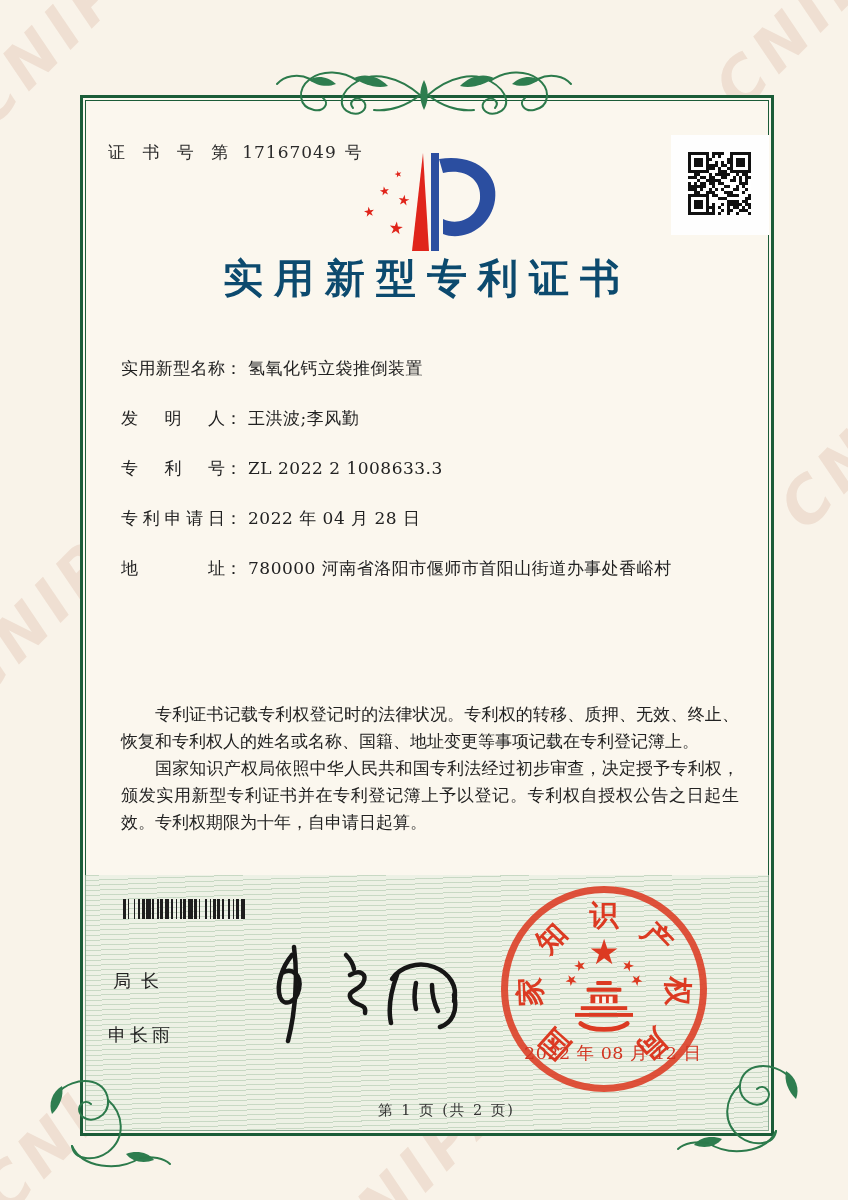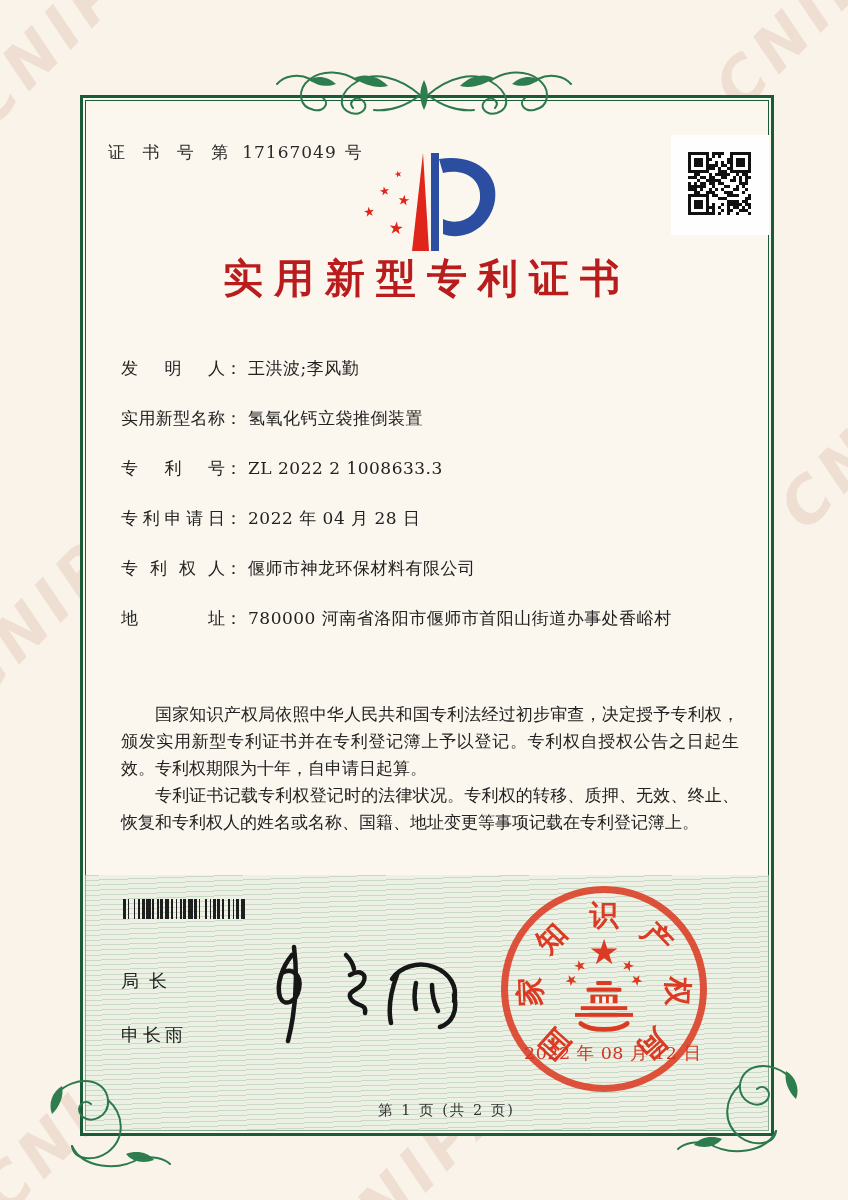--- a/index.html
+++ b/index.html
@@ -47,21 +47,21 @@
   .orn-br{left:676px;top:1052px;width:130px;height:115px;transform:scaleX(-1);}
   
   .cert-line{position:absolute;left:22px;top:40px;font-size:17px;color:#2a2a2a;}
   .cert-line .pfx{letter-spacing:6px;}
   .cert-line .num{margin:0 8px;letter-spacing:1px;}
   .logo{position:absolute;left:264px;top:46px;width:150px;height:108px;}
   .qr-patch{position:absolute;left:585px;top:34px;width:98px;height:100px;background:#fefefe;}
   .qr{position:absolute;left:17px;top:17px;width:63px;height:63px;}
   .doc-title{
     position:absolute;left:0;right:0;top:150px;text-align:center;
-    font-size:40px;font-weight:bold;letter-spacing:11px;color:#b91c1c;
+    font-size:40px;font-weight:bold;letter-spacing:11px;color:#0c4a6e;
   }
   
   .fields{position:absolute;left:35px;top:256px;width:620px;font-size:17px;}
   .field{height:50px;white-space:nowrap;position:relative;}
   .flabel{
     display:inline-block;width:104px;vertical-align:top;
     text-align:justify;text-align-last:justify;
   }
   .fvalue{margin-left:6px;letter-spacing:0.5px;}
   .grant-no{position:absolute;left:332px;top:0;}
@@ -69,21 +69,21 @@
   .bodytext{
     position:absolute;left:35px;top:600px;width:618px;
     font-size:17px;line-height:27px;text-align:justify;
   }
   .bodytext p{margin:0 0 0 0;text-indent:2em;}
   
   .barcode{position:absolute;left:37px;top:798px;width:220px;height:20px;font-size:0;}
   .barcode i{display:inline-block;height:100%;}
   .barcode i:nth-child(odd){background:#1e1e1e;}
   
-  .issuer{position:absolute;left:35px;top:868px;font-size:18px;}
+  .issuer{position:absolute;left:22px;top:868px;font-size:18px;text-align:center;}
   .issuer .role{letter-spacing:10px;}
   .issuer .name{margin-top:30px;letter-spacing:4px;}
   .sig{position:absolute;left:148px;top:840px;width:250px;height:108px;}
   
   .seal{position:absolute;left:412px;top:782px;width:212px;height:212px;mix-blend-mode:multiply;z-index:2;}
   .seal-ring{position:absolute;inset:3px;border:7px solid rgba(220,58,34,0.88);border-radius:50%;}
   .seal-char{
     position:absolute;left:50%;top:50%;width:32px;height:32px;margin:-16px 0 0 -16px;
     font-size:29px;font-weight:bold;color:#dc3a22;text-align:center;line-height:32px;
   }
@@ -299,42 +299,39 @@
             <rect x="0" y="42" width="21" height="21" fill="#111"></rect>
             <rect x="3" y="45" width="15" height="15" fill="#fff"></rect>
             <rect x="6" y="48" width="9" height="9" fill="#111"></rect>
           </svg>
       </div>
 
       <div class="doc-title">实用新型专利证书</div>
 
       <div class="fields">
         <div class="field">
-          <span class="flabel">发明人</span><span>：</span><span class="fvalue">王洪波;李风勤</span>
+          <span class="flabel">实用新型名称</span><span>：</span><span class="fvalue">氢氧化钙立袋推倒装置</span>
         </div>
         <div class="field">
-          <span class="flabel">实用新型名称</span><span>：</span><span class="fvalue">氢氧化钙立袋推倒装置</span>
+          <span class="flabel">发明人</span><span>：</span><span class="fvalue">王洪波;李风勤</span>
         </div>
         <div class="field">
           <span class="flabel">专利号</span><span>：</span><span class="fvalue">ZL 2022 2 1008633.3</span>
         </div>
         <div class="field">
           <span class="flabel">专利申请日</span><span>：</span><span class="fvalue">2022 年 04 月 28 日</span>
         </div>
         <div class="field">
-          <span class="flabel">专利权人</span><span>：</span><span class="fvalue">偃师市神龙环保材料有限公司</span>
-        </div>
-        <div class="field">
           <span class="flabel">地址</span><span>：</span><span class="fvalue">780000 河南省洛阳市偃师市首阳山街道办事处香峪村</span>
         </div>
       </div>
 
       <div class="bodytext">
+        <p>专利证书记载专利权登记时的法律状况。专利权的转移、质押、无效、终止、恢复和专利权人的姓名或名称、国籍、地址变更等事项记载在专利登记簿上。</p>
         <p>国家知识产权局依照中华人民共和国专利法经过初步审查，决定授予专利权，颁发实用新型专利证书并在专利登记簿上予以登记。专利权自授权公告之日起生效。专利权期限为十年，自申请日起算。</p>
-        <p>专利证书记载专利权登记时的法律状况。专利权的转移、质押、无效、终止、恢复和专利权人的姓名或名称、国籍、地址变更等事项记载在专利登记簿上。</p>
       </div>
 
       <div class="barcode" id="barcode"><i style="width:3.1px"></i><i style="width:1.55px"></i><i style="width:1.55px"></i><i style="width:4.65px"></i><i style="width:1.55px"></i><i style="width:3.1px"></i><i style="width:1.55px"></i><i style="width:1.55px"></i><i style="width:3.1px"></i><i style="width:1.55px"></i><i style="width:4.65px"></i><i style="width:1.55px"></i><i style="width:1.55px"></i><i style="width:3.1px"></i><i style="width:1.55px"></i><i style="width:1.55px"></i><i style="width:3.1px"></i><i style="width:1.55px"></i><i style="width:4.65px"></i><i style="width:1.55px"></i><i style="width:1.55px"></i><i style="width:3.1px"></i><i style="width:1.55px"></i><i style="width:3.1px"></i><i style="width:1.55px"></i><i style="width:1.55px"></i><i style="width:3.1px"></i><i style="width:1.55px"></i><i style="width:4.65px"></i><i style="width:1.55px"></i><i style="width:3.1px"></i><i style="width:1.55px"></i><i style="width:1.55px"></i><i style="width:4.65px"></i><i style="width:1.55px"></i><i style="width:3.1px"></i><i style="width:1.55px"></i><i style="width:1.55px"></i><i style="width:3.1px"></i><i style="width:1.55px"></i><i style="width:3.1px"></i><i style="width:1.55px"></i><i style="width:1.55px"></i><i style="width:4.65px"></i><i style="width:1.55px"></i><i style="width:3.1px"></i><i style="width:1.55px"></i><i style="width:1.55px"></i><i style="width:3.1px"></i><i style="width:1.55px"></i><i style="width:4.65px"></i><i style="width:1.55px"></i></div>
 
       <div class="issuer">
         <div class="role">局长</div>
         <div class="name">申长雨</div>
       </div>
 
       <svg class="sig" viewBox="0 0 250 108">

